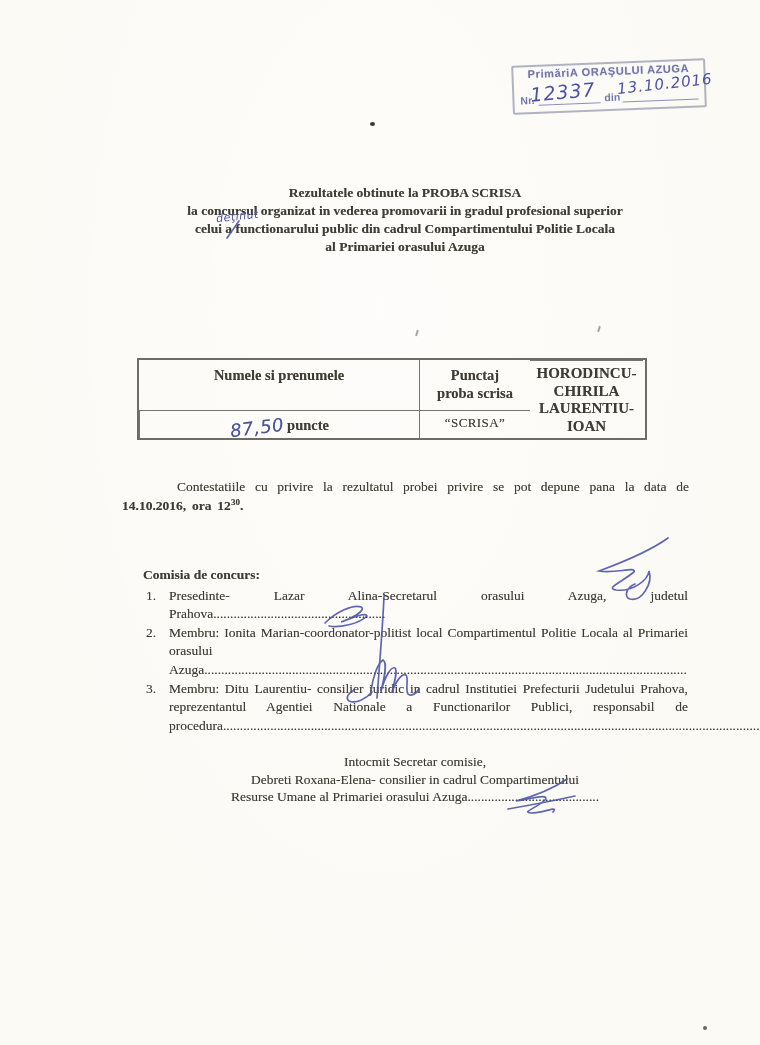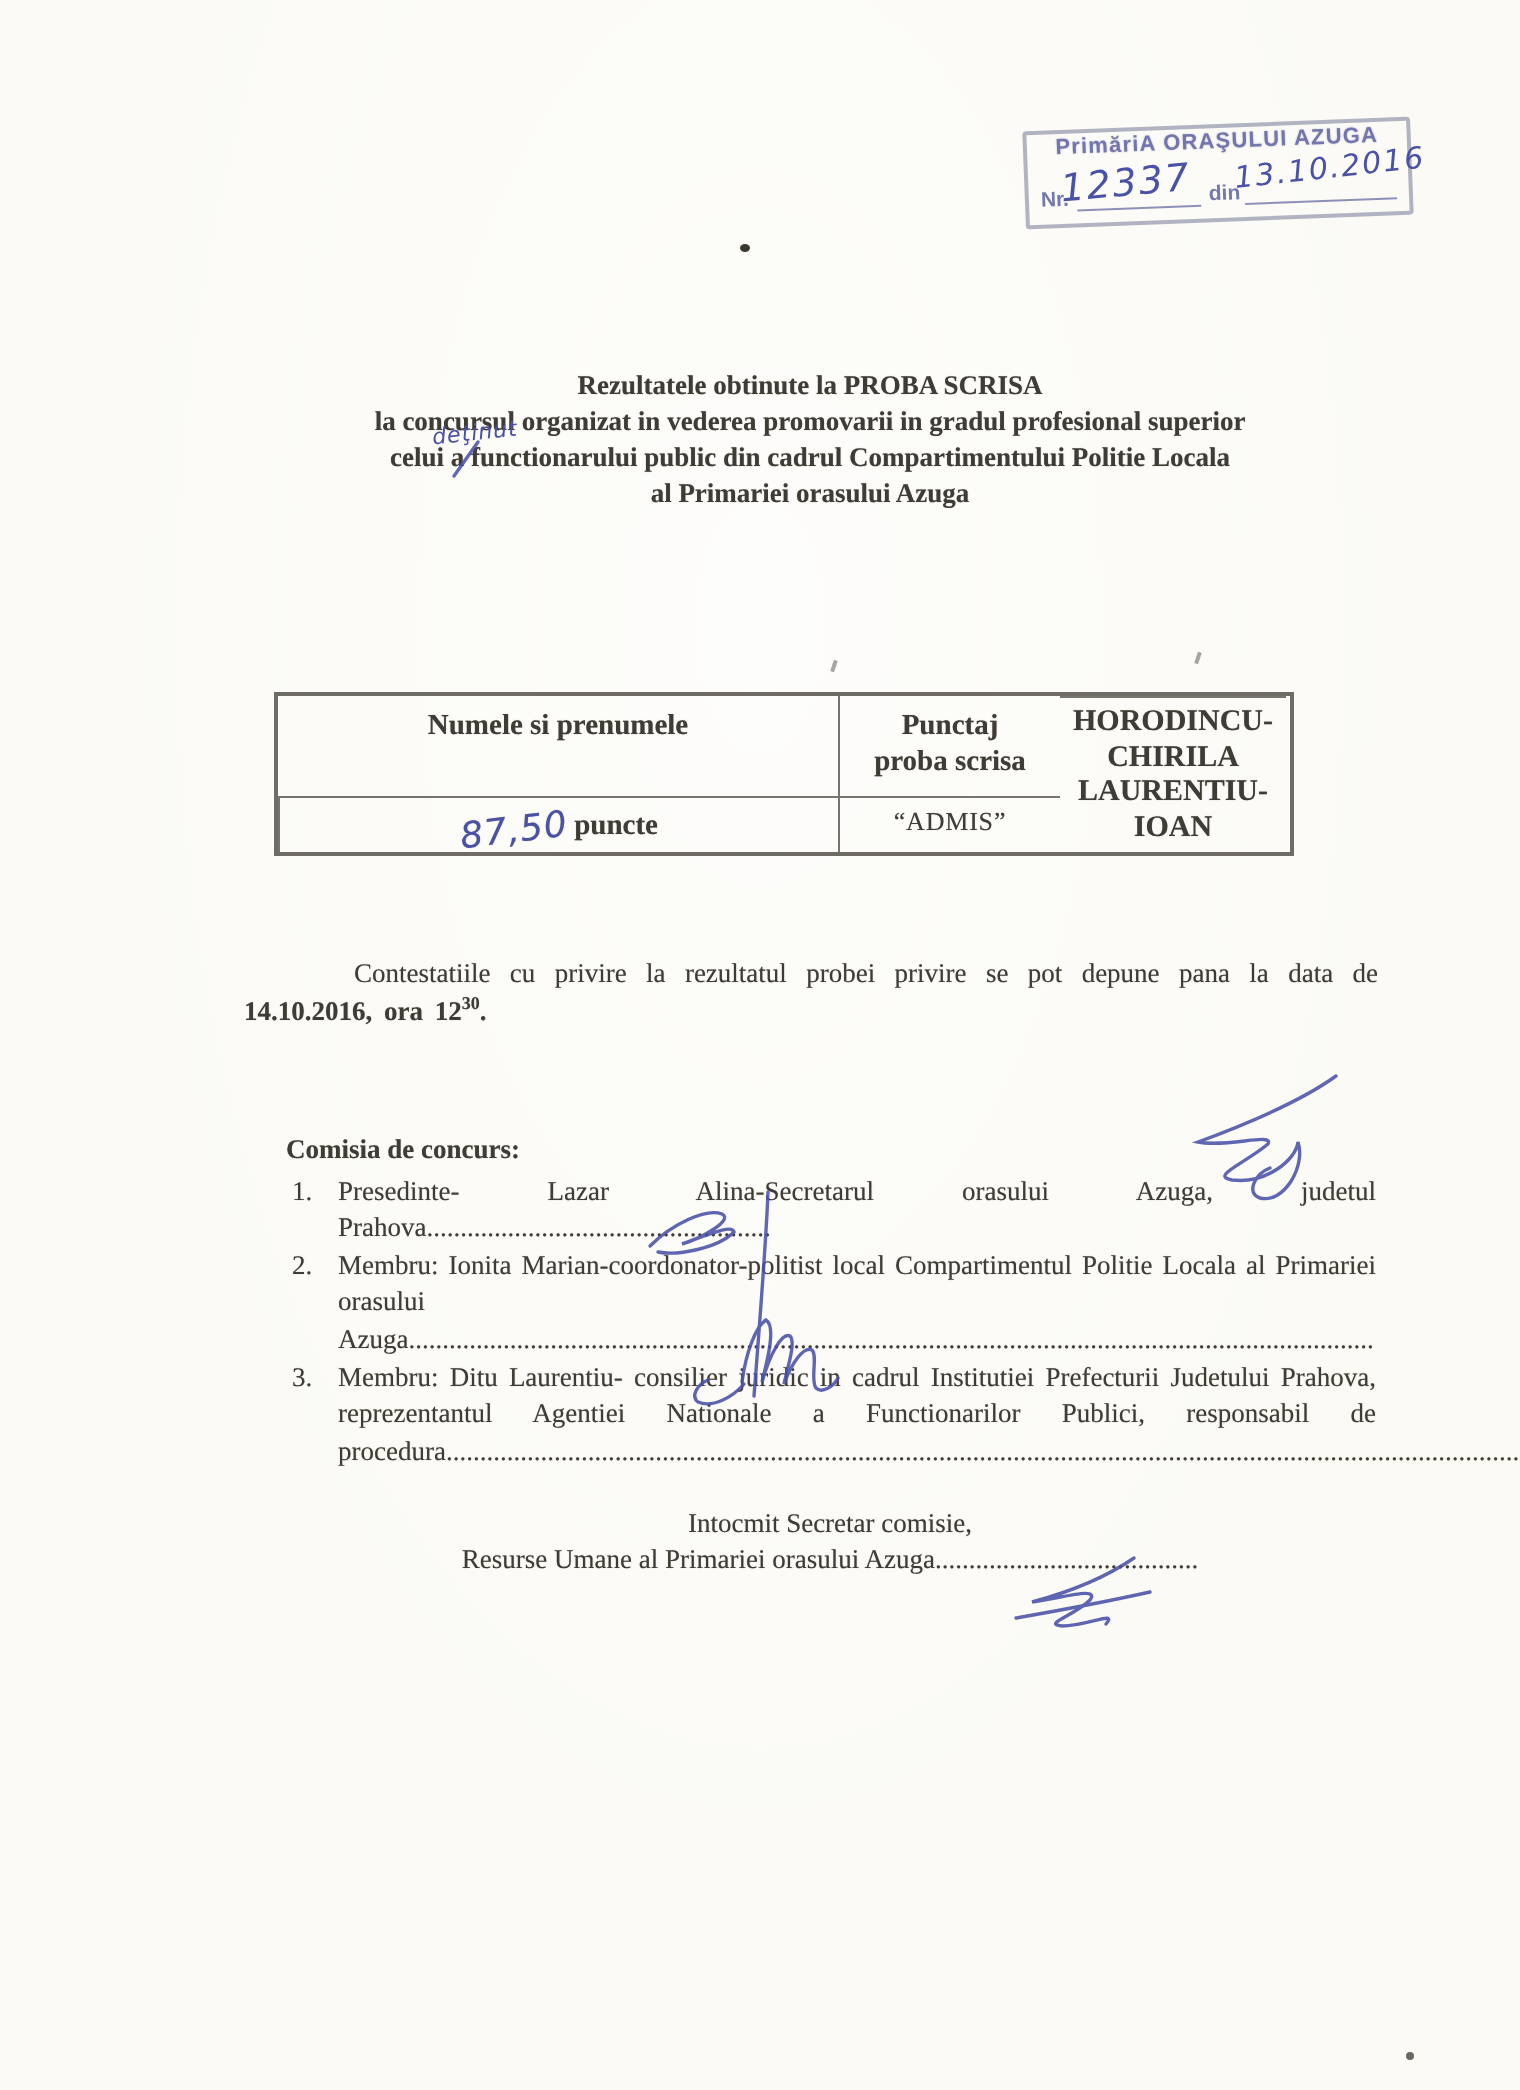--- a/index.html
+++ b/index.html
@@ -63,21 +63,21 @@
     position:absolute; left:105px; top:184px; width:600px;
     text-align:center; font-weight:bold; font-size:13.5px; line-height:18px;
   }
   .insert-hand {
     position:absolute; left:216px; top:210px; font-size:11px;
     transform:rotate(-6deg); letter-spacing:.5px;
   }
 
   
   .rtable {
-    position:absolute; left:137px; top:346px; width:510px;
+    position:absolute; left:137px; top:358px; width:510px;
     border:2px solid rgba(85,82,74,.85);
     display:grid; grid-template-columns:280px 111px 113px;
   }
   .rtable .cell { padding:4px 4px 2px; text-align:center; }
   .rtable .c2, .rtable .c3 { border-left:1.6px solid rgba(85,82,74,.8); }
   .rtable .r2 { border-top:1.6px solid rgba(85,82,74,.8); }
   .rtable .hdr { height:50px; font-weight:bold; font-size:14.5px; line-height:18px; white-space:pre-line; padding-top:6px; }
   .rtable .name-cell { height:44px; font-weight:bold; font-size:15px; line-height:17.5px; white-space:pre-line; padding-top:4px; }
   .score-cell { display:flex; align-items:center; justify-content:center; gap:3px; padding:0 2px; }
   .score-hand { font-size:18px; transform:rotate(-7deg); letter-spacing:.5px; position:relative; top:2px; }
@@ -139,21 +139,21 @@
   <div class="rtable txt">
     <div class="cell hdr c1">Numele si prenumele</div>
     <div class="cell hdr c2">Punctaj
 proba scrisa</div>
     <div class="cell r2 c1 name-cell">HORODINCU-CHIRILA
 LAURENTIU-IOAN</div>
     <div class="cell r2 c2 score-cell">
       <span class="hand score-hand">87,50</span>
       <span class="score-unit">puncte</span>
     </div>
-    <div class="cell r2 c3 result-cell">“ADMIS”</div>
+    <div class="cell r2 c3 result-cell">“SCRISA”</div>
   </div>
 
   <p class="contest txt"><span>Contestatiile cu privire la rezultatul probei privire se pot depune pana la data de </span><b>14.10.2016, ora 12</b><sup>30</sup><b>.</b></p>
 
   <div class="commission txt">
     <div class="commission-heading">Comisia de concurs:</div>
     <div class="citem">
       <span class="num">1.</span>
       <span>Presedinte- Lazar Alina-Secretarul orasului Azuga, judetul Prahova...................................................</span>
     </div>
@@ -162,20 +162,21 @@
       <span>Membru: Ionita Marian-coordonator-politist local Compartimentul Politie Locala al Primariei orasului Azuga...............................................................................................................................................</span>
     </div>
     <div class="citem">
       <span class="num">3.</span>
       <span>Membru: Ditu Laurentiu- consilier juridic in cadrul Institutiei Prefecturii Judetului Prahova, reprezentantul Agentiei Nationale a Functionarilor Publici, responsabil de procedura........................................................................................................................................................................</span>
     </div>
   </div>
 
   <div class="closing txt">
     <div>Intocmit Secretar comisie,</div>
+    <div>Debreti Roxana-Elena- consilier in cadrul Compartimentului</div>
     <div>Resurse Umane al Primariei orasului Azuga.......................................</div>
   </div>
 
 
   <svg class="ink-overlay" width="760" height="1045" viewBox="0 0 760 1045">
     <g fill="none" stroke="#4a52a8" stroke-width="1.7" stroke-linecap="round" opacity="0.88">
 
       <path d="M239,221 L227,238"></path>
 
       <path d="M668,538 C650,551 618,564 599,571 C614,574 637,566 634,572 C622,582 605,588 616,590 C633,592 648,580 649,571 C653,583 642,602 630,599 C623,597 627,587 635,584"></path>

